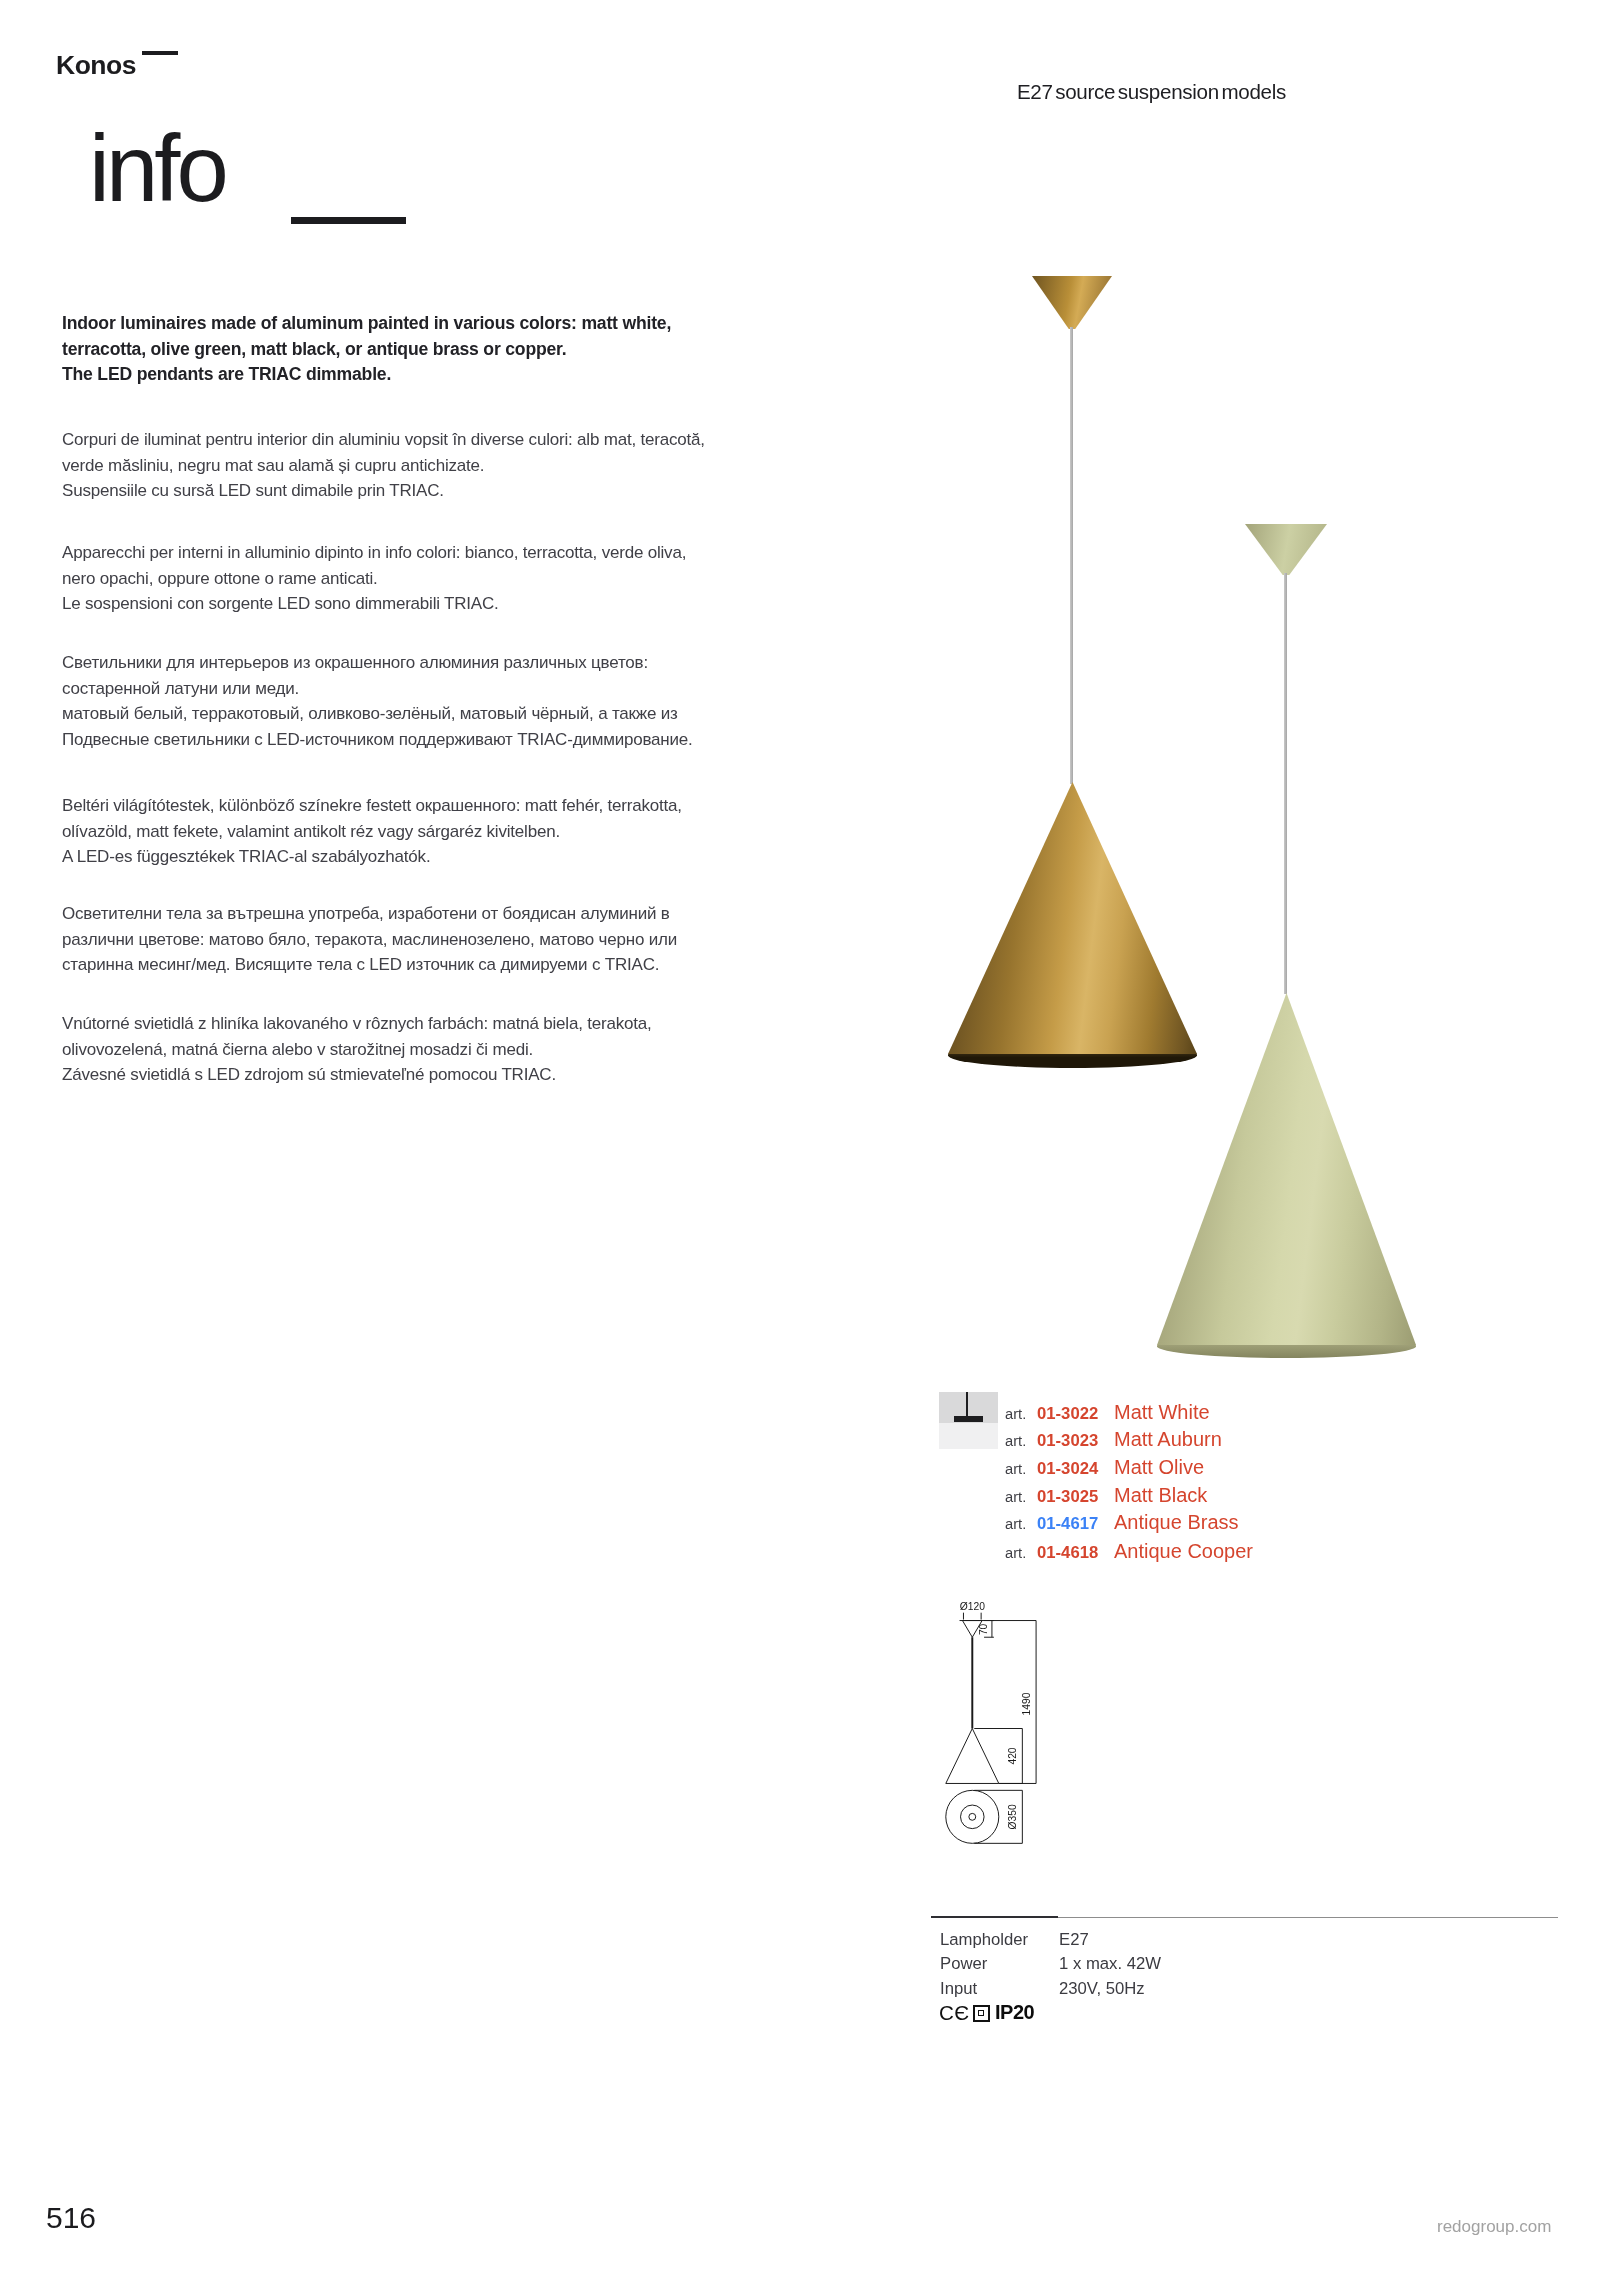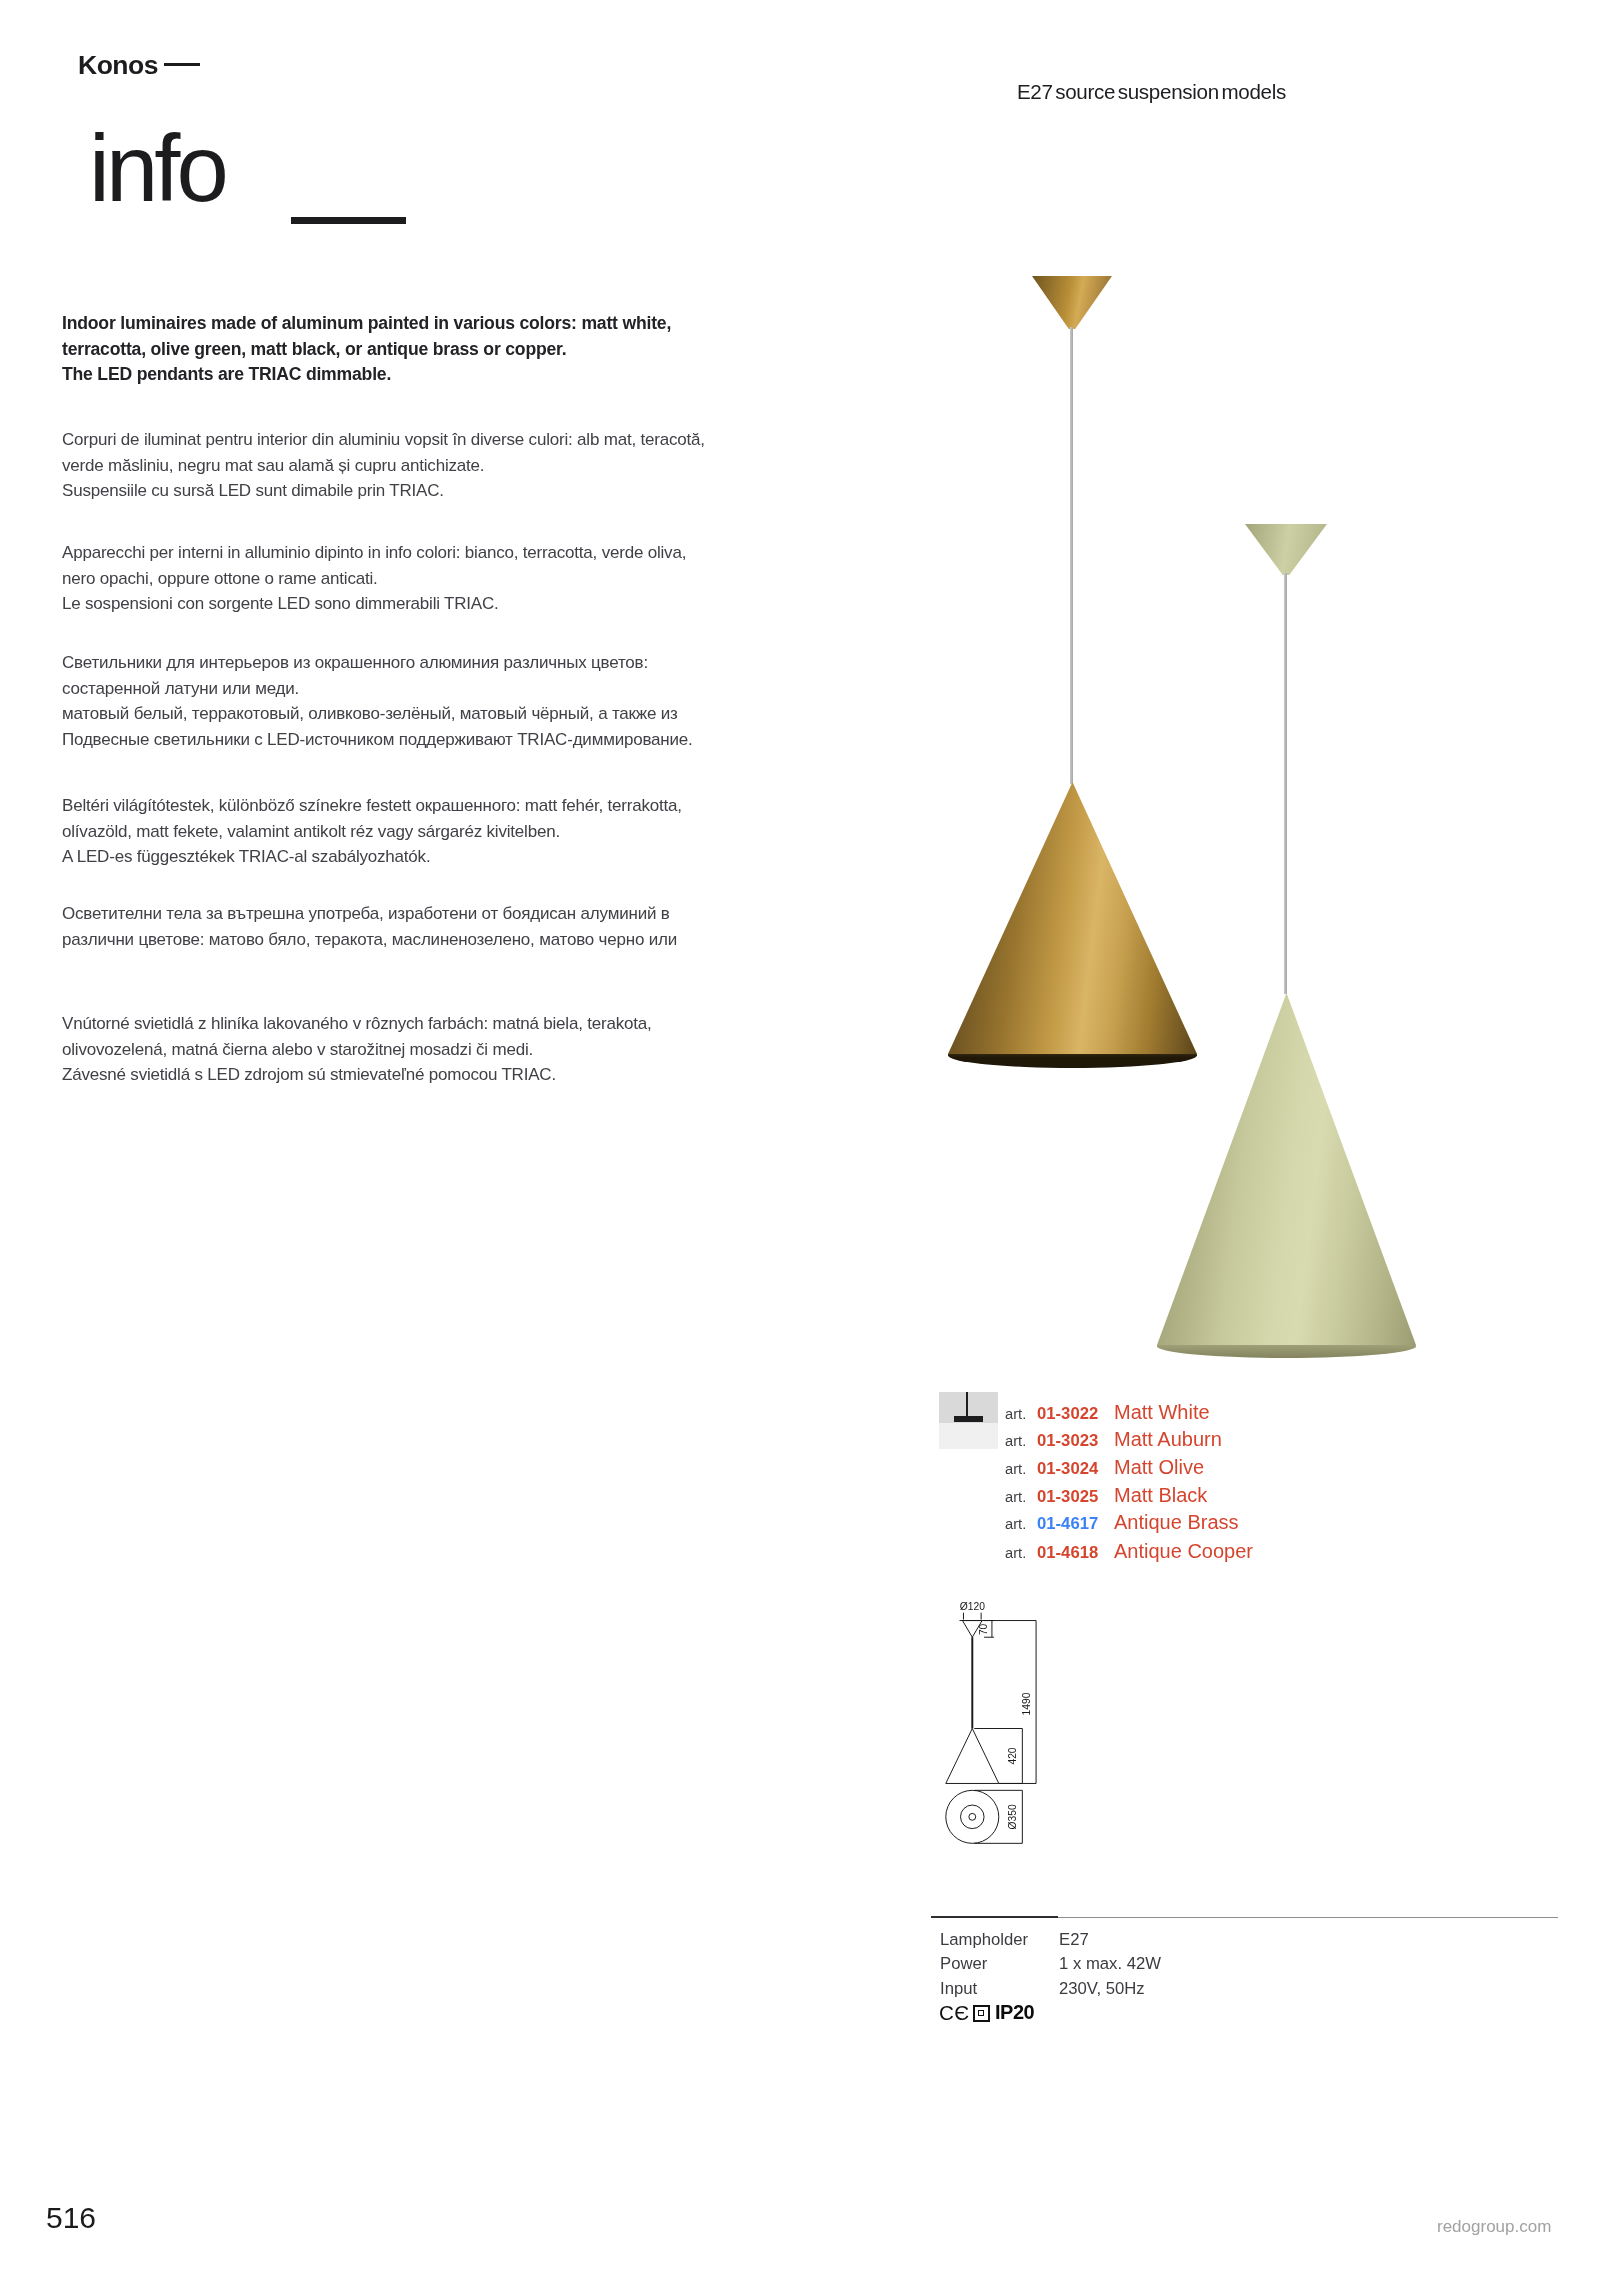--- a/index.html
+++ b/index.html
@@ -1,20 +1,20 @@
 <!DOCTYPE html>
 <html><head>
 <meta charset="utf-8">
 <style>
   html,body{margin:0;padding:0;background:#ffffff;}
   .page{position:relative;width:1620px;height:2292px;background:#fff;overflow:hidden;
         font-family:"Liberation Sans","DejaVu Sans",sans-serif;color:#222;}
 
   
-  .brand{position:absolute;left:78px;top:51px;display:flex;align-items:center;}
+  .brand{position:absolute;left:56px;top:51px;display:flex;align-items:flex-start;}
   .brand-txt{font-size:26.5px;font-weight:700;letter-spacing:-0.5px;color:#1c1c1f;line-height:29px;}
   .brand-bar{width:36px;height:3.9px;background:#1c1c1f;margin-left:5.9px;margin-bottom:2px;}
   .hdr-right{position:absolute;right:334px;top:80px;font-size:20.6px;color:#1e1e22;
              letter-spacing:-0.3px;word-spacing:-2.9px;white-space:nowrap;}
   .title-txt{position:absolute;left:57px;top:125px;font-size:94px;font-weight:300;
              letter-spacing:-3.9px;color:#1c1c1f;line-height:88px;margin-left:32px;}
   .title-bar{position:absolute;left:291px;top:217px;width:115px;height:6.9px;background:#1c1c1f;}
 
   
   .desc{position:absolute;left:62px;margin-top:32px;}
@@ -98,20 +98,21 @@
     <div class="dl">Подвесные светильники с LED-источником поддерживают TRIAC-диммирование.</div>
   </div>
   <div class="desc" style="top:761px">
     <div class="dl">Beltéri világítótestek, különböző színekre festett окрашенного: matt fehér, terrakotta,</div>
     <div class="dl">olívazöld, matt fekete, valamint antikolt réz vagy sárgaréz kivitelben.</div>
     <div class="dl">A LED-es függesztékek TRIAC-al szabályozhatók.</div>
   </div>
   <div class="desc" style="top:869px">
     <div class="dl">Осветителни тела за вътрешна употреба, изработени от боядисан алуминий в</div>
     <div class="dl">различни цветове: матово бяло, теракота, маслиненозелено, матово черно или</div>
+    <div class="dl">старинна месинг/мед. Висящите тела с LED източник са димируеми с TRIAC.</div>
   </div>
   <div class="desc" style="top:979px">
     <div class="dl">Vnútorné svietidlá z hliníka lakovaného v rôznych farbách: matná biela, terakota,</div>
     <div class="dl">olivovozelená, matná čierna alebo v starožitnej mosadzi či medi.</div>
     <div class="dl">Závesné svietidlá s LED zdrojom sú stmievateľné pomocou TRIAC.</div>
   </div>
 
   <div>
     <div class="canopy brass-canopy" style="left:1032px;top:276px;width:80px;height:53px;"></div>
     <div class="cable" style="left:1070px;top:327px;height:457px;"></div>

